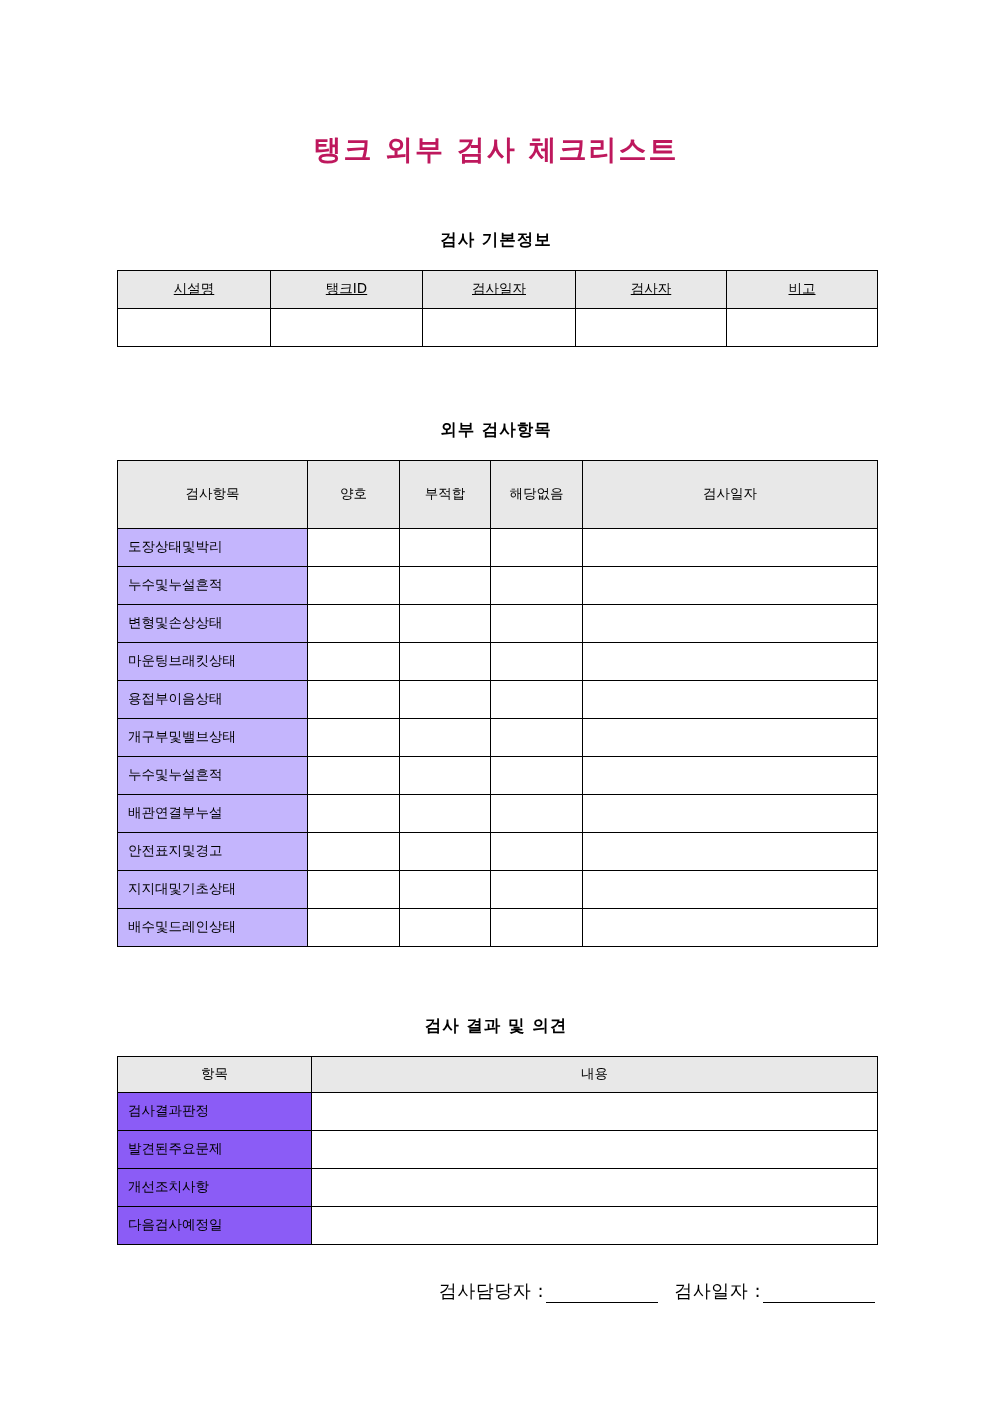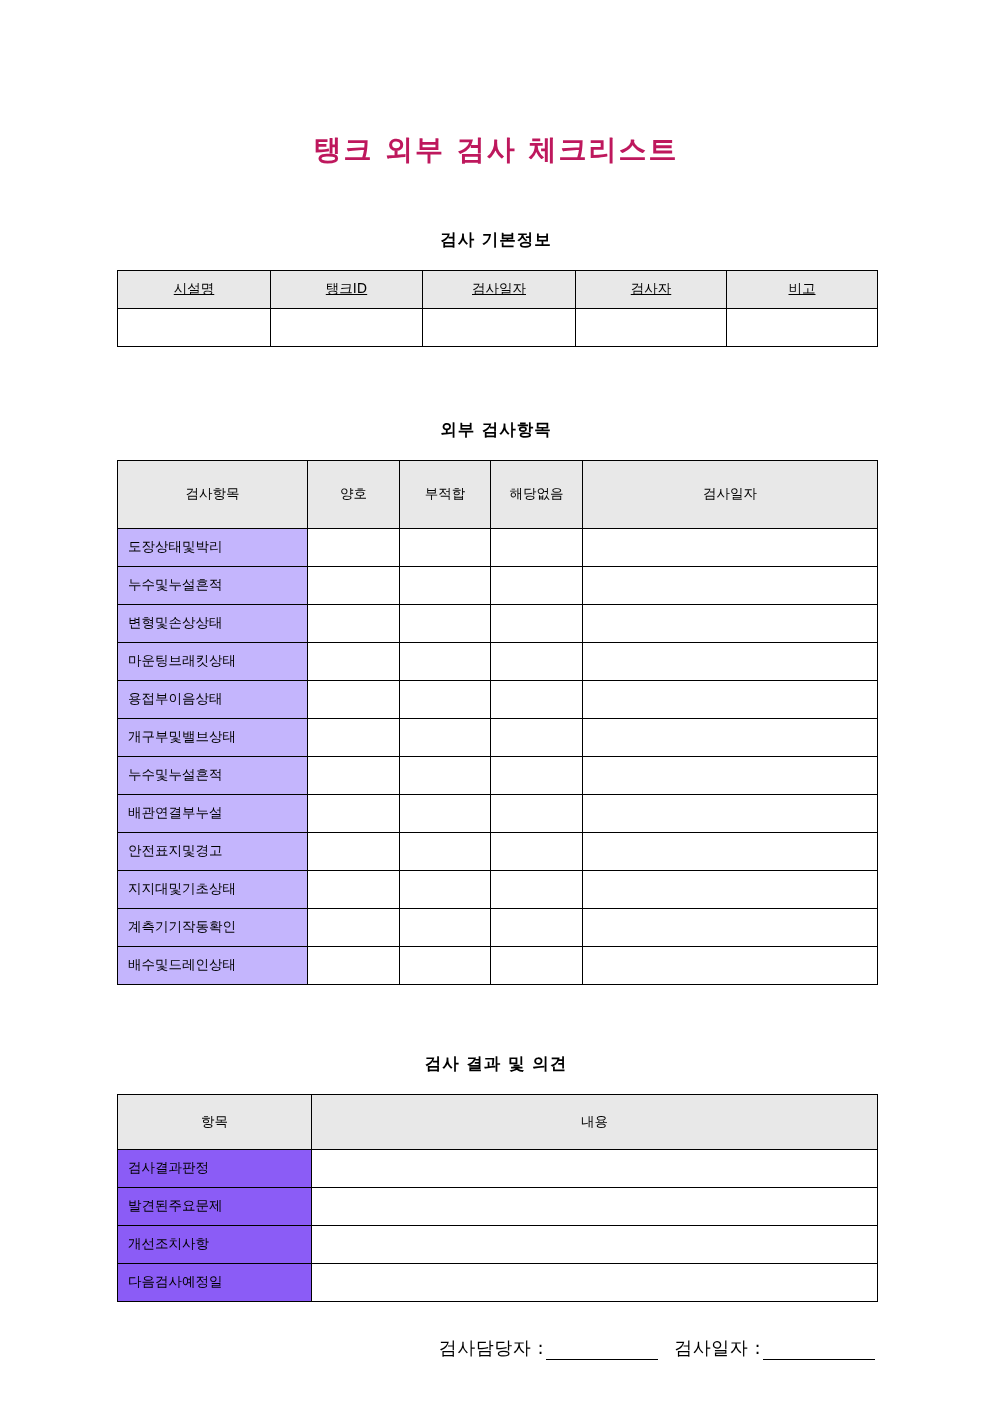--- a/index.html
+++ b/index.html
@@ -88,21 +88,21 @@
   .tbl-items .item-label {
     height: 38px;
     text-align: left;
     padding-left: 10px;
     vertical-align: middle;
     background: #c4b5fd;
   }
   .tbl-items .mark-cell { height: 38px; background: #fff; }
 
   
-  .tbl-result .hdr-cell { height: 55px; margin-top: 44px; }
+  .tbl-result .hdr-cell { height: 36px; margin-top: 44px; }
   .tbl-result .res-label {
     height: 38px;
     text-align: left;
     padding-left: 10px;
     vertical-align: middle;
     background: #8b5cf6;
   }
   .tbl-result .res-value { height: 38px; background: #fff; }
 
   
@@ -244,27 +244,20 @@
           <td class="mark-cell"></td>
         </tr>
         <tr>
           <td class="item-label">지지대및기초상태</td>
           <td class="mark-cell"></td>
           <td class="mark-cell"></td>
           <td class="mark-cell"></td>
           <td class="mark-cell"></td>
         </tr>
         <tr>
-          <td class="item-label">계측기기작동확인</td>
-          <td class="mark-cell"></td>
-          <td class="mark-cell"></td>
-          <td class="mark-cell"></td>
-          <td class="mark-cell"></td>
-        </tr>
-        <tr>
           <td class="item-label">배수및드레인상태</td>
           <td class="mark-cell"></td>
           <td class="mark-cell"></td>
           <td class="mark-cell"></td>
           <td class="mark-cell"></td>
         </tr>
       </tbody>
     </table>
 
     <h2 class="section-heading sec3-heading">검사 결과 및 의견</h2>

